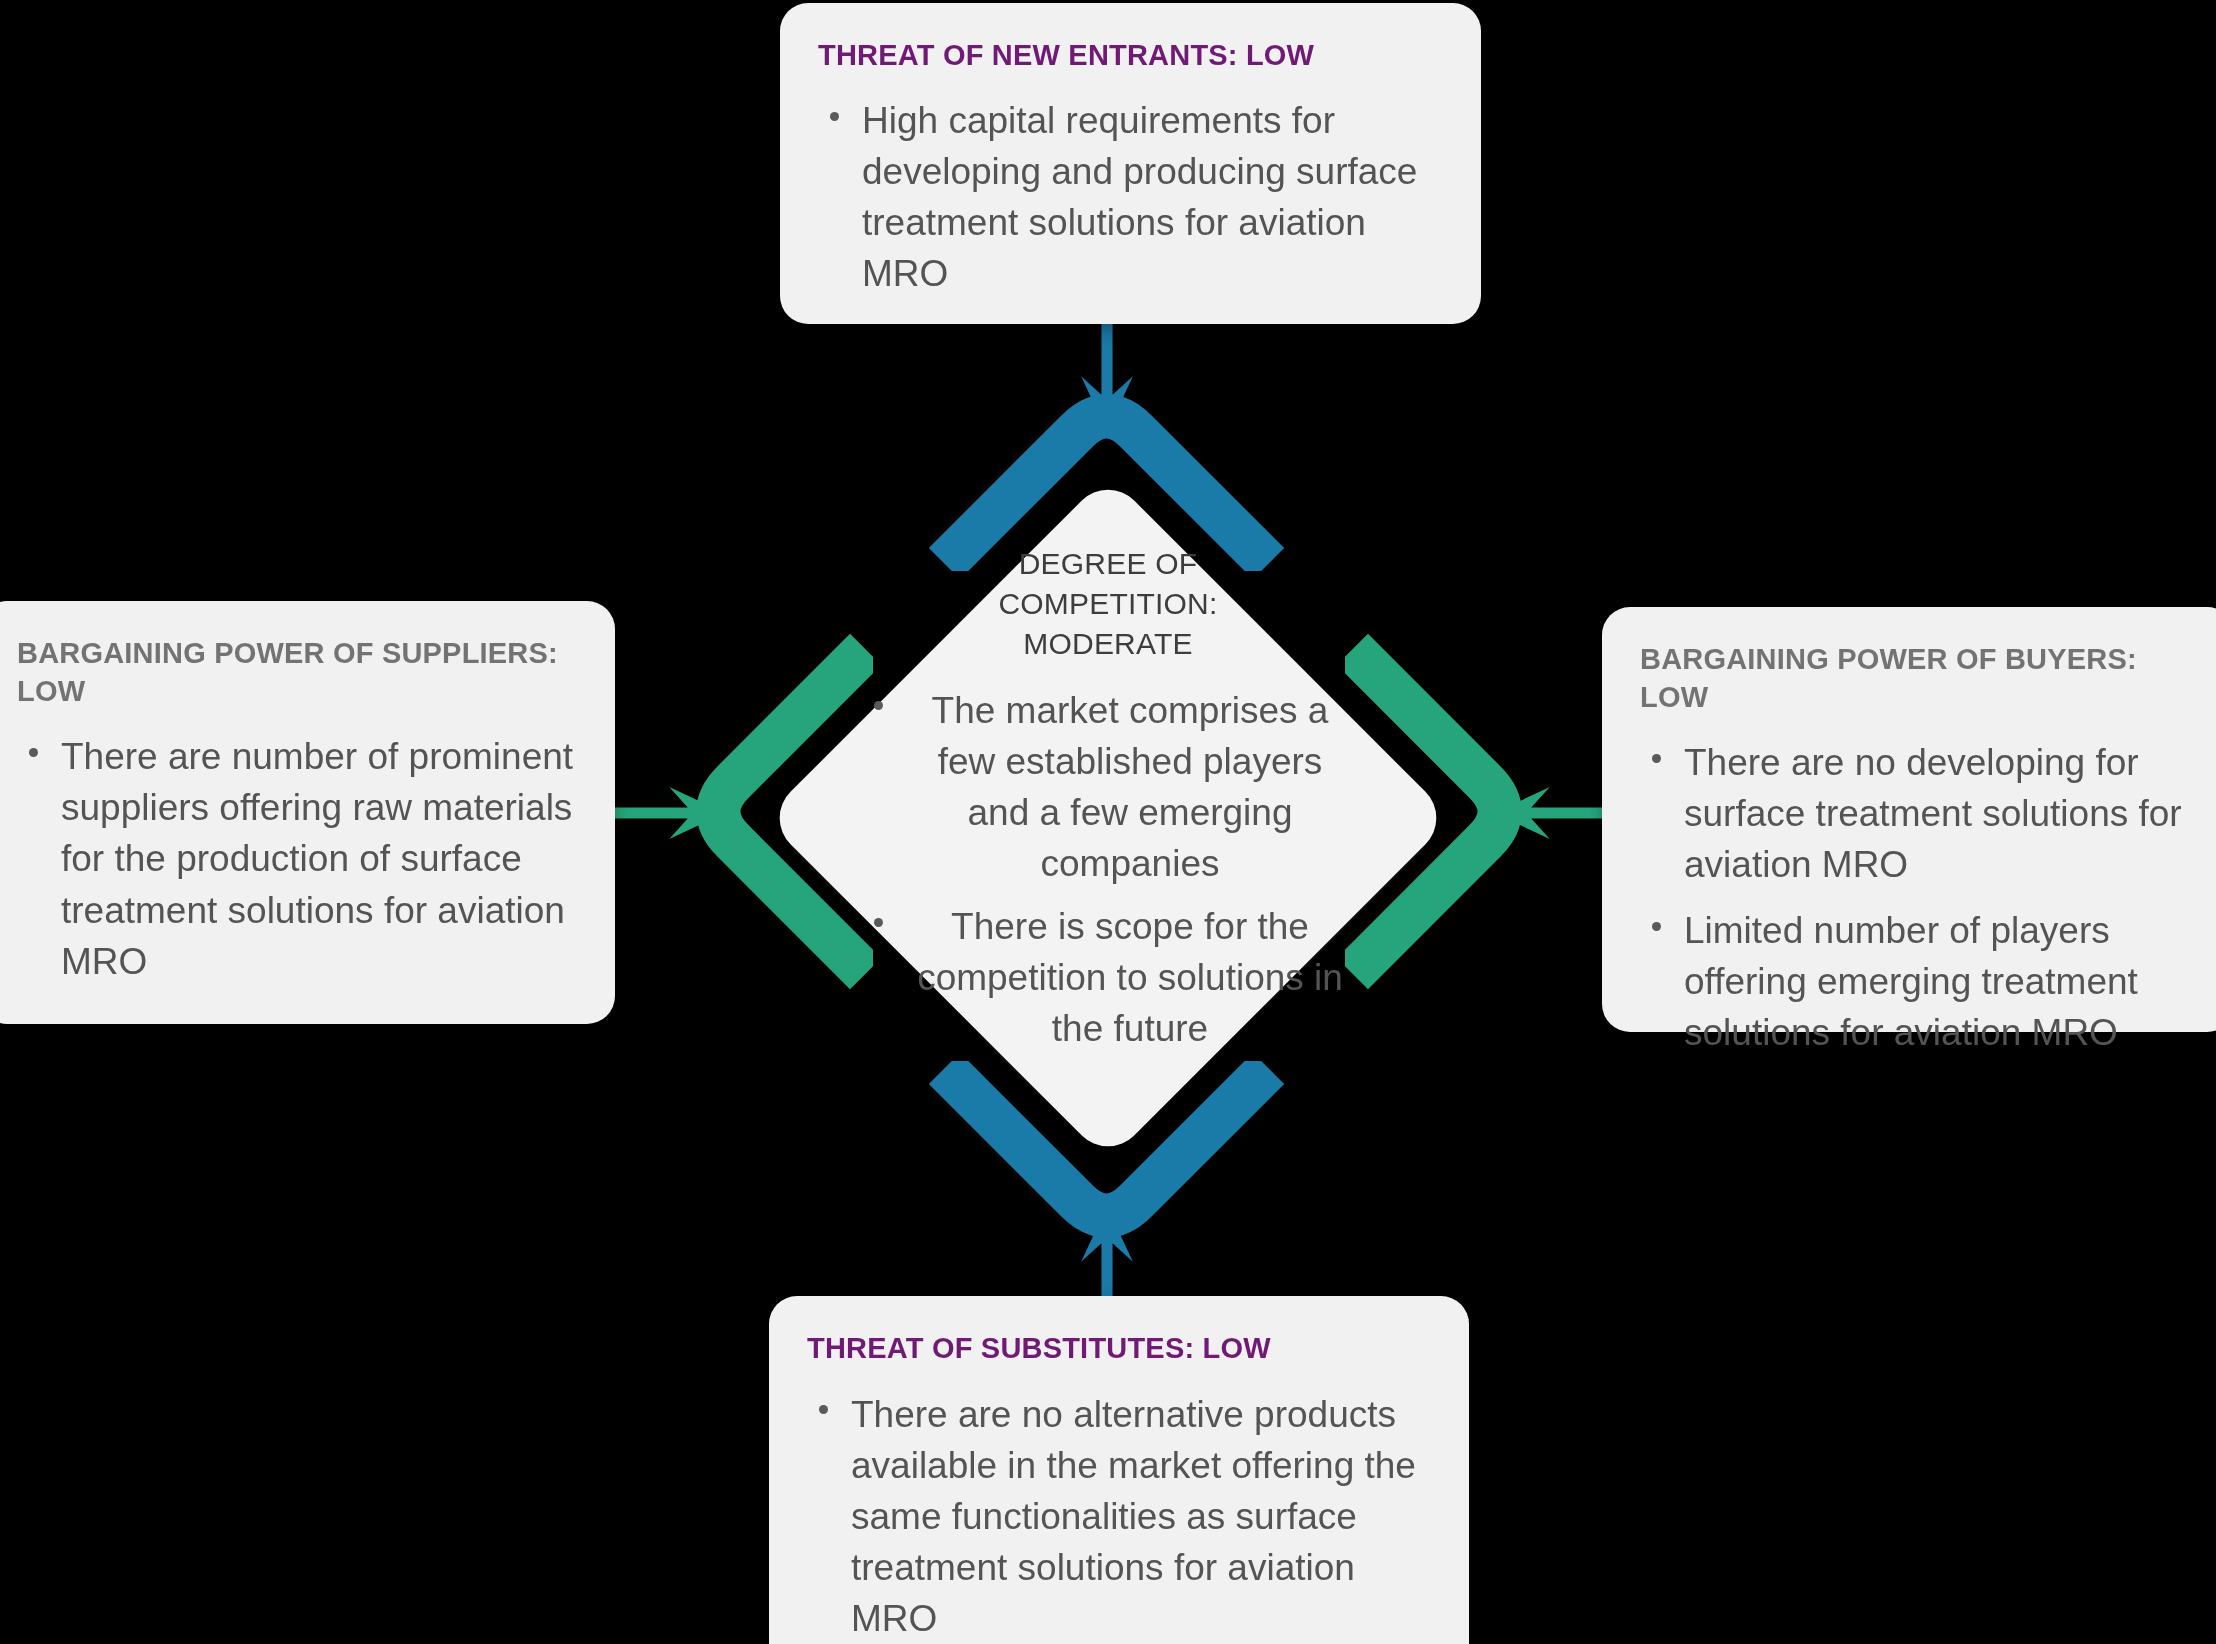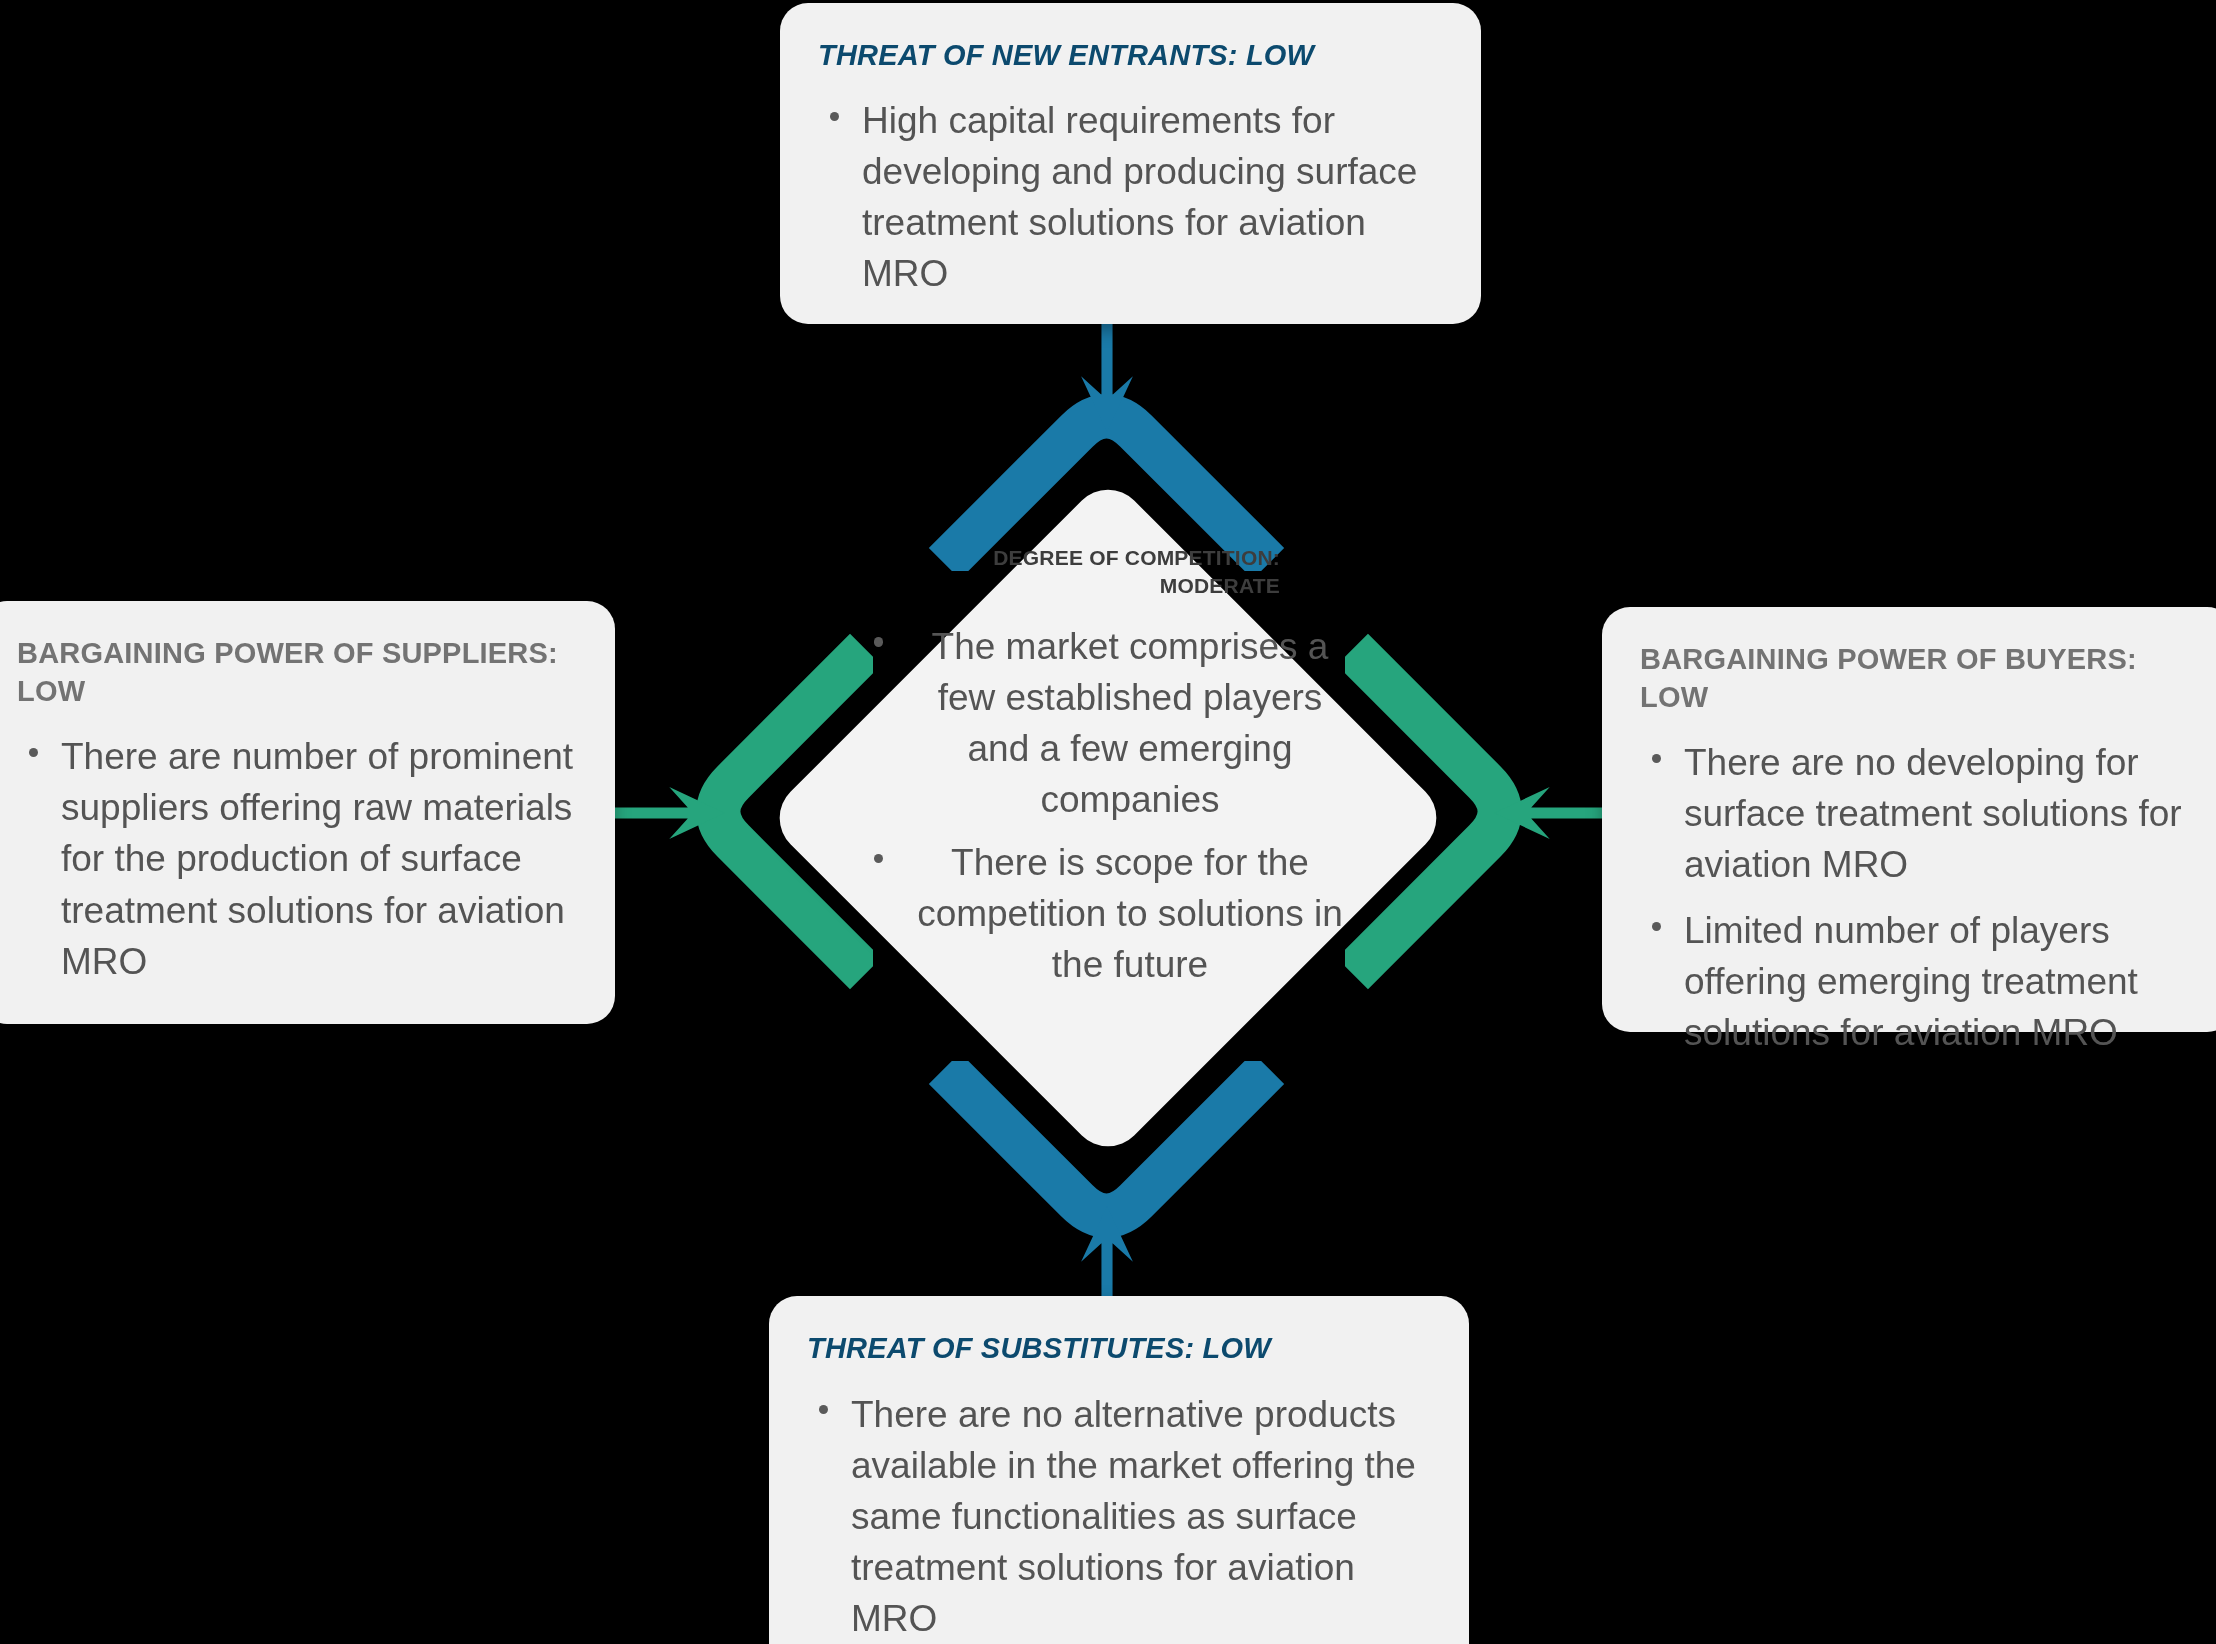--- a/index.html
+++ b/index.html
@@ -27,21 +27,21 @@
     padding: 34px 39px 34px 38px;
   }
   .card-title {
     font-weight: 700;
     font-size: 29px;
     line-height: 1.30;
     letter-spacing: 0.2px;
     margin: 0 0 21px 0;
     text-transform: uppercase;
   }
-  .card-title.blue  { color: #0c4a6e; font-style: italic; }
+  .card-title.blue  { color: #701a75; }
   .card-title.green { color: #737373; }
 
   .bullets {
     list-style: none;
     margin: 0;
     padding: 0;
   }
   .bullets li {
     position: relative;
     color: #545454;
@@ -105,23 +105,23 @@
     position: absolute;
     left: 98px;
     top: 61px;
     width: 492px;
     height: 547px;
     display: flex;
     flex-direction: column;
     align-items: center;
   }
   #diamond .dia-title {
-    text-align: right;
-    font-weight: 700;
-    font-size: 21px;
+    text-align: center;
+    font-weight: 400;
+    font-size: 30px;
     line-height: 1.33;
     color: #3d3d3d;
     letter-spacing: 0.2px;
     text-transform: uppercase;
     margin: 0 0 21px 0;
     width: 344px;
   }
   #diamond .bullets {
     width: 492px;
     text-align: center;

